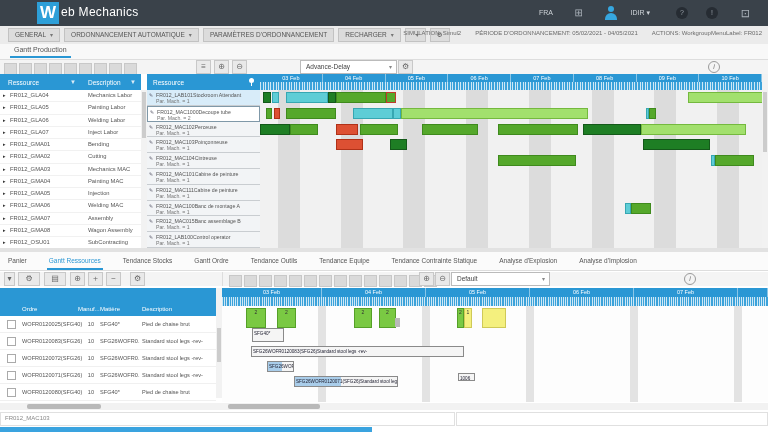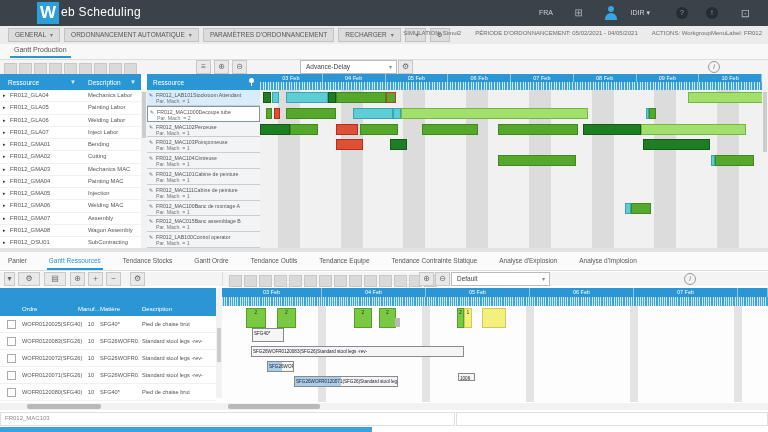--- a/index.html
+++ b/index.html
@@ -150,21 +150,21 @@
   #status-r{left:456px;top:412px;width:312px;height:14px;background:#fff;border:1px solid #e0e0e0;box-sizing:border-box;}
   #bluebar{left:0;top:427px;width:372px;height:5px;background:#3aa3df;}
 </style>
 </head>
 <body>
 
 <div id="app">
 
   <div id="topbar" class="abs">
     <div id="logo" class="abs">W</div>
-    <div id="apptitle" class="abs">eb Scheduling</div>
+    <div id="apptitle" class="abs">eb Mechanics</div>
     <div id="lang" class="abs tb-right">FRA</div>
     <div id="grid-ico" class="abs">⊞</div>
     <div id="person" class="abs">
       <div class="head"></div>
       <div class="body"></div>
     </div>
     <div id="user" class="abs tb-right"><b>IDIR</b> <span>▾</span></div>
     <div id="circ1" class="abs circ">?</div>
     <div id="circ2" class="abs circ">!</div>
     <div id="expand-ico" class="abs">⊡</div>

